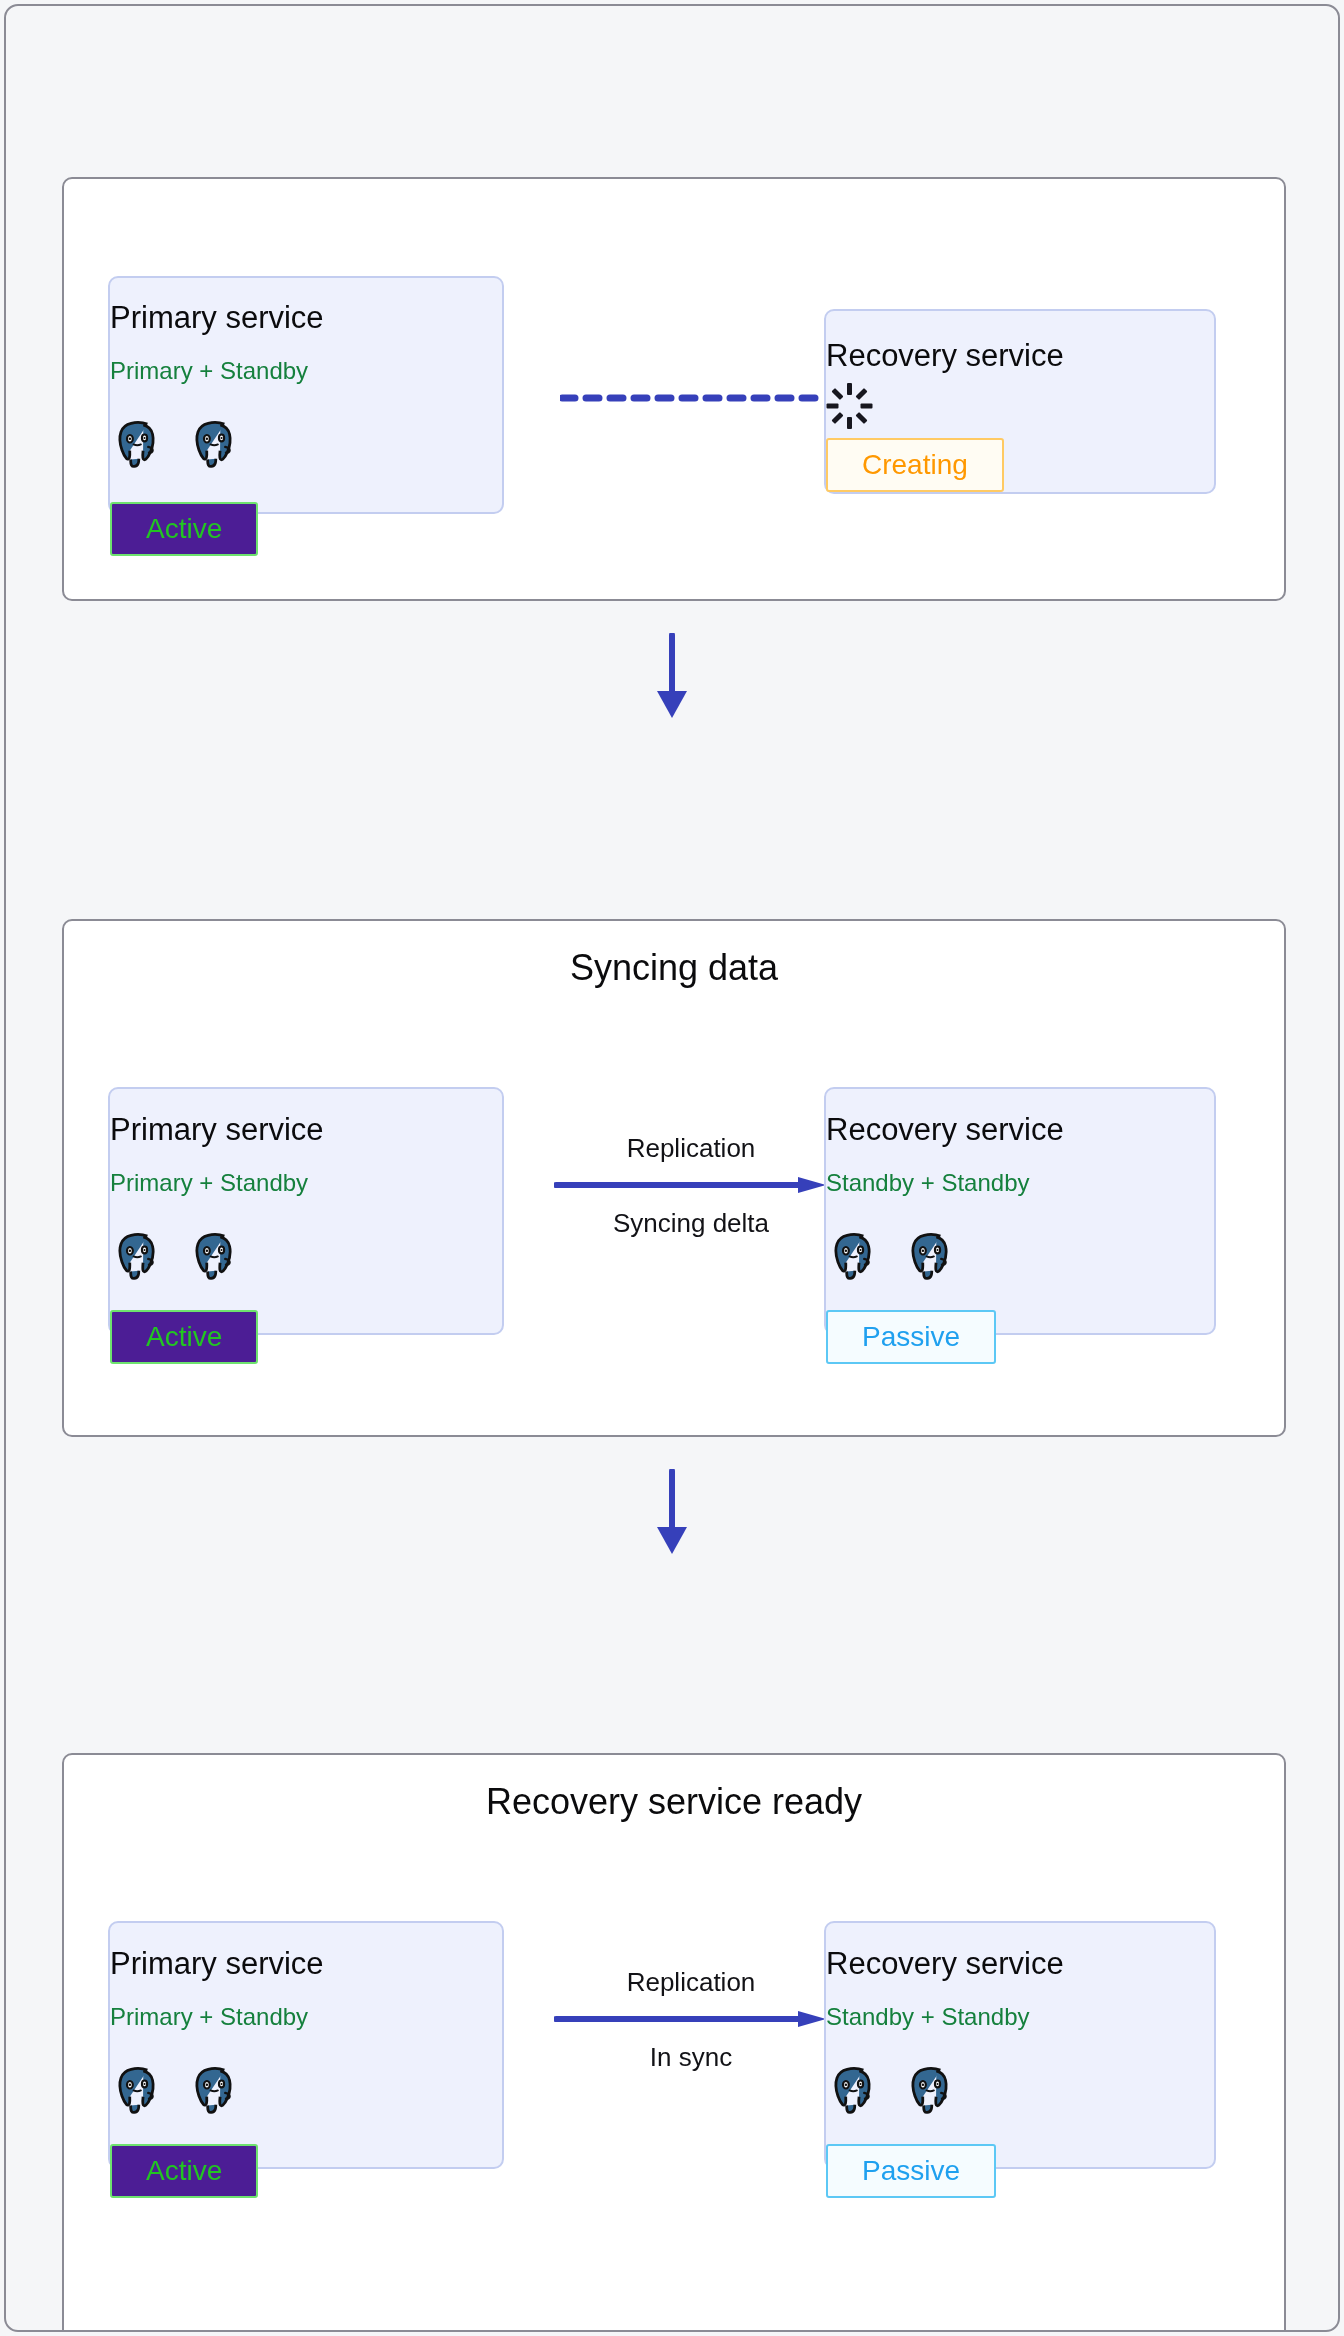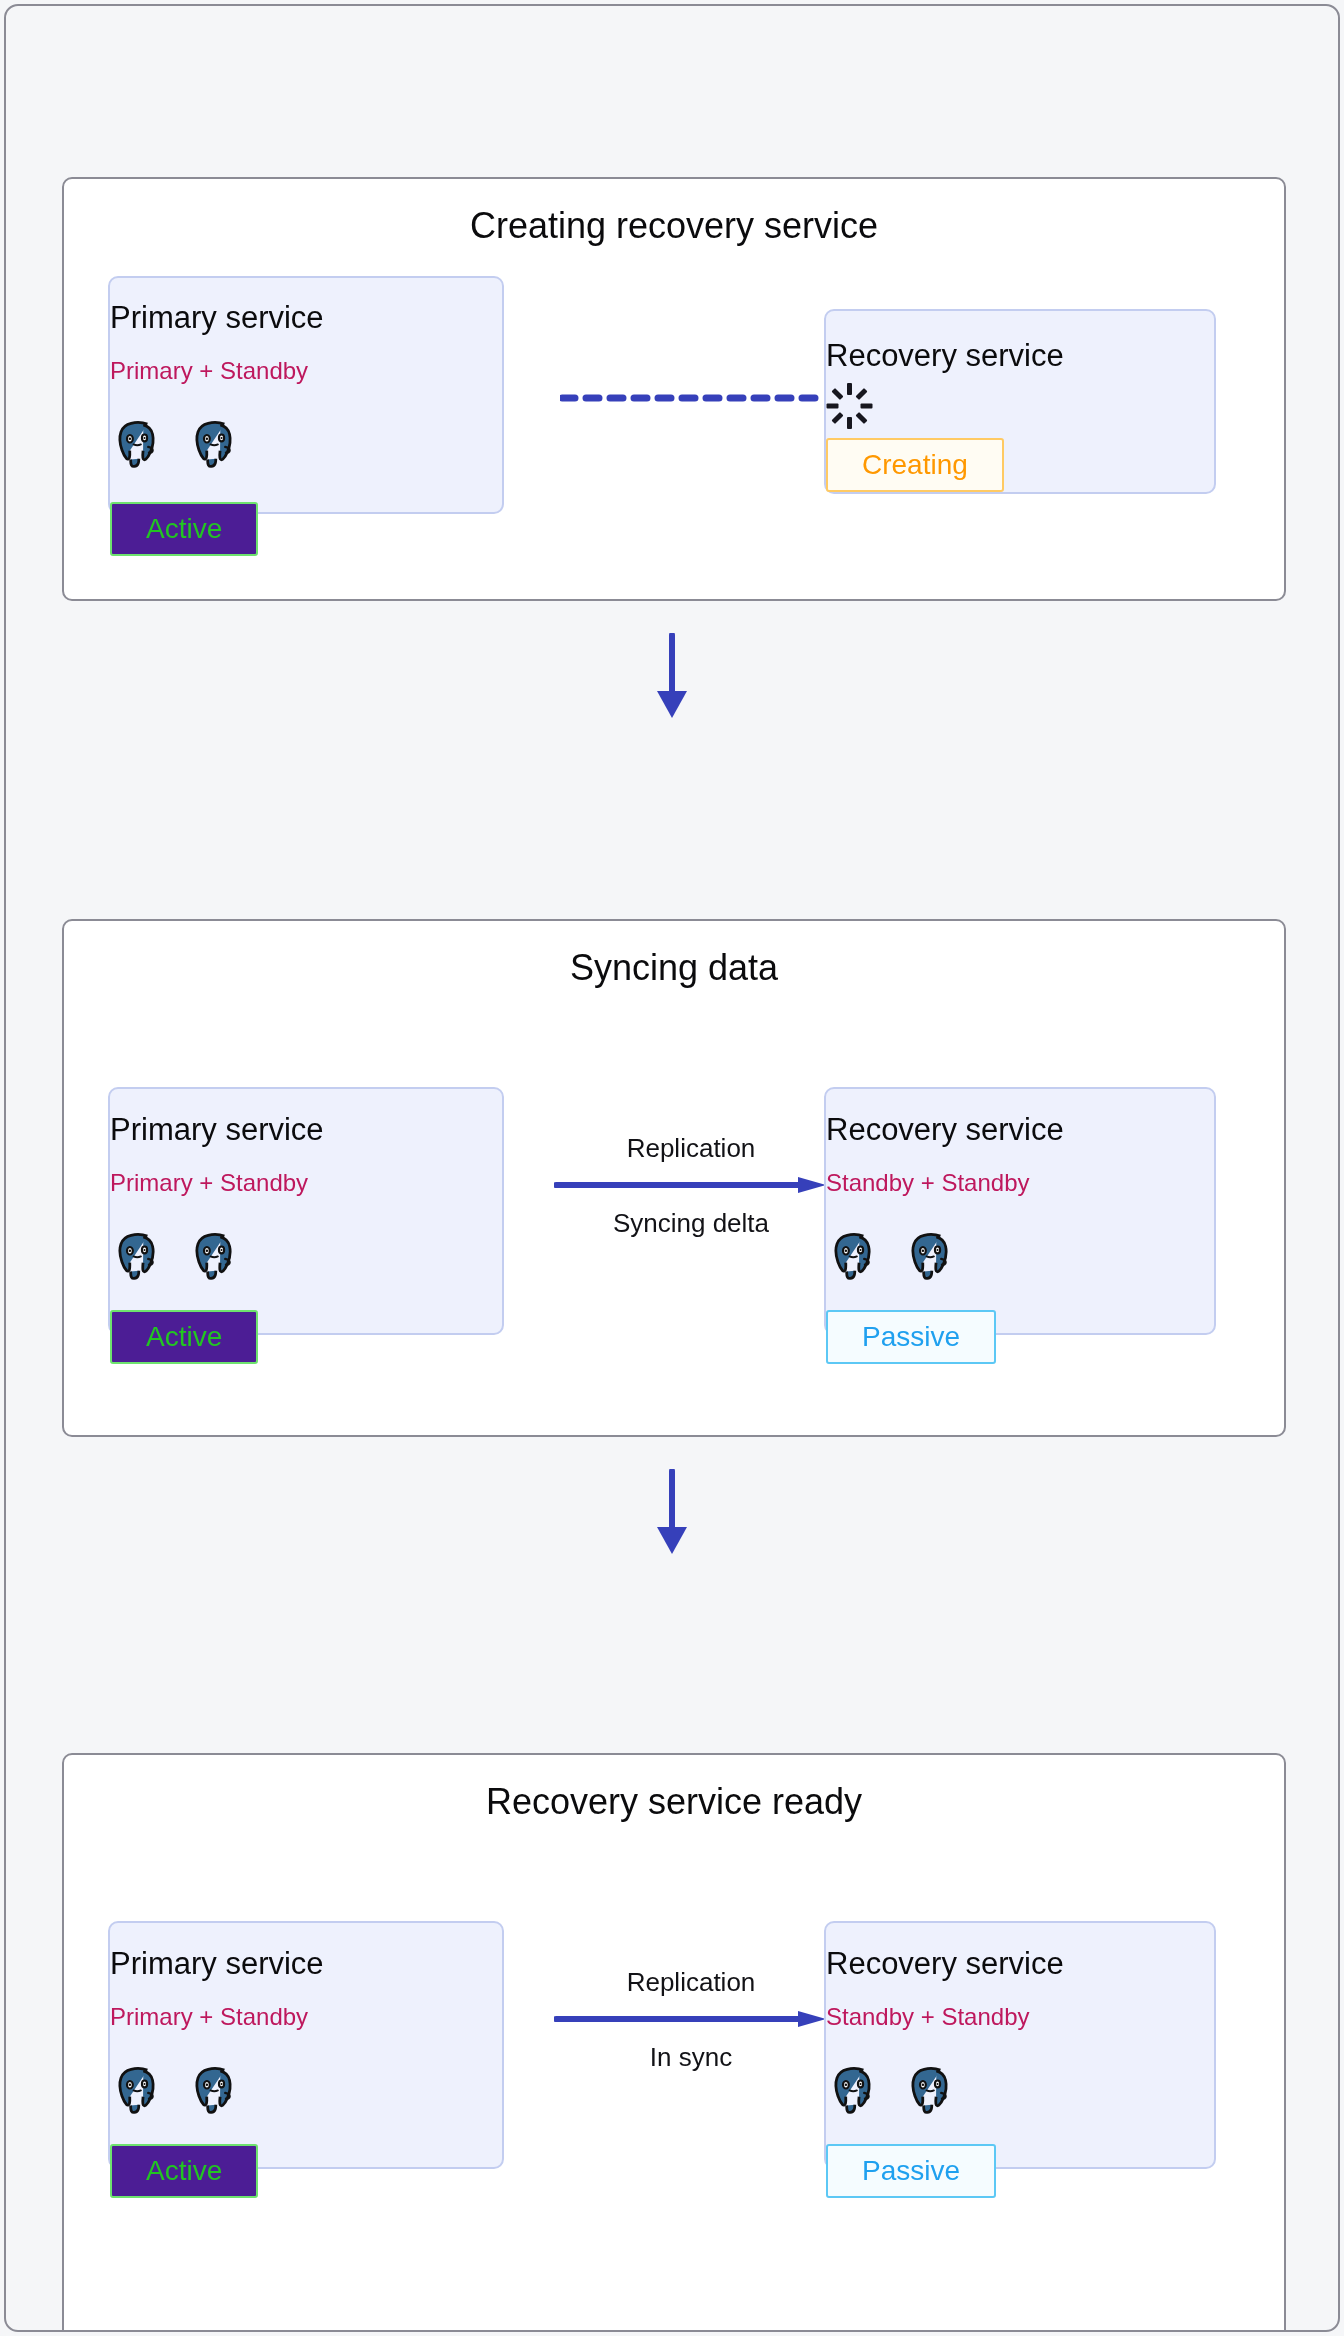--- a/index.html
+++ b/index.html
@@ -74,21 +74,21 @@
     flex-direction: column;
     align-items: flex-start;
   }
   .card-title {
     font-size: 31px;
     color: #0b0b0d;
     line-height: 1;
   }
   .card-sub {
     font-size: 24px;
-    color: #be185d;
+    color: #15803d;
     line-height: 1;
   }
   .pg-row {
     display: flex;
     gap: 25px;
     align-items: center;
     justify-content: center;
   }
   .pg-icon { width: 52px; height: 52px; display: block; }
 
@@ -181,21 +181,20 @@
   .da-1 { top: 627px; }
   .da-2 { top: 1463px; }
 </style>
 </head>
 <body>
 
 <div class="frame">
 
 
   <div class="panel panel-1">
-    <div class="panel-title">Creating recovery service</div>
 
     <div class="card p1-card-left">
       <div class="card-title">Primary service</div>
       <div class="card-sub">Primary + Standby</div>
       <div class="pg-row">
         <svg class="pg-icon" viewBox="0 0 64 64">
           <g stroke="#111" stroke-width="3.4" stroke-linejoin="round" fill="#336791">
             <path d="M46 10c-6.5-2.4-13.5-2.6-20-1-6 1.4-10.5 5-12.5 10.6-2.4 6.8-1.4 14.8 1.2 22.3 1.6 4.6 3.7 8.4 5.6 10.4 1.3 1.4 3 1 3.6-1 .5-1.9.6-5 .4-8.6"></path>
             <path d="M41 11c6 1.5 10 5.6 11.4 11.5 1.6 6.8.3 15-2.7 22-1.8 4.2-3.9 7.3-5.7 8.8-1.4 1.2-3.2.4-3.5-1.7-.3-2.1-.2-5.3.2-8.8"></path>
             <path d="M25.5 53.5c-.2 3 .1 5.6 1 7.2.6 1.1 1.8 1.5 3.3 1.4 2.3-.2 4.2-1.6 5-3.9.5-1.5.7-3.4.6-5.6"></path>

